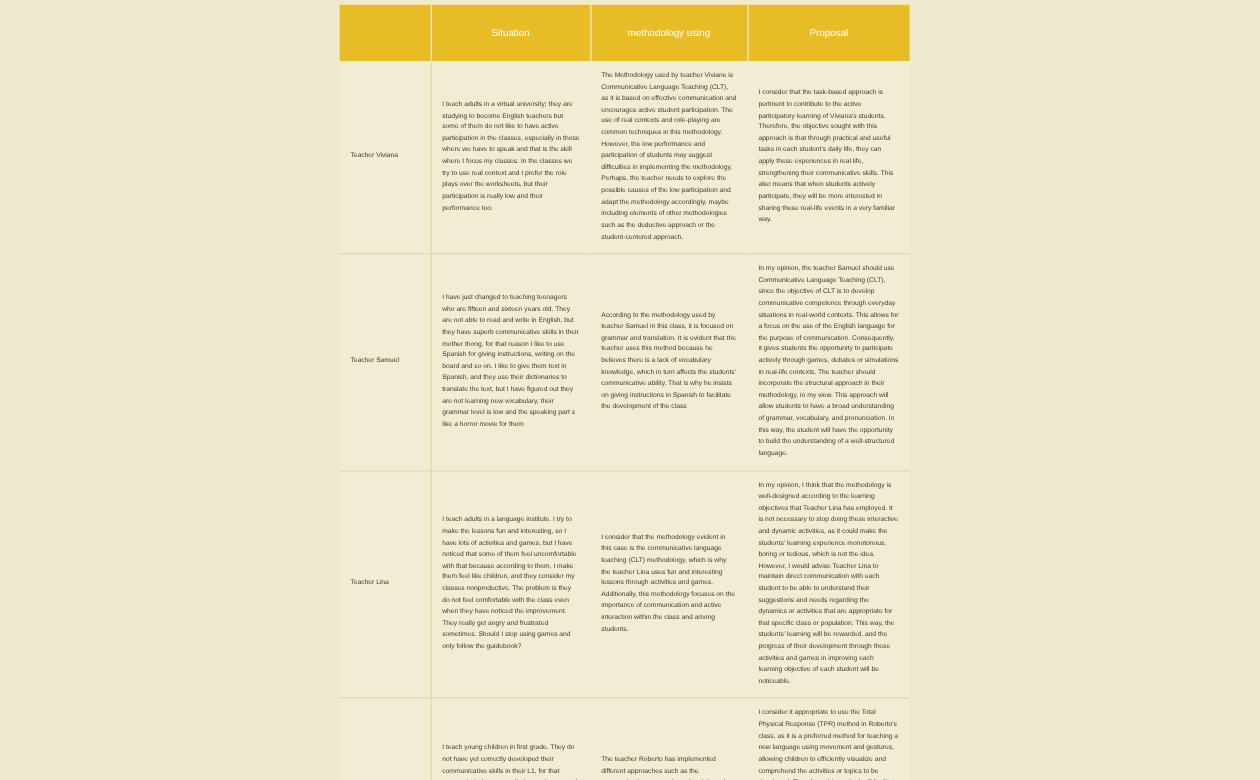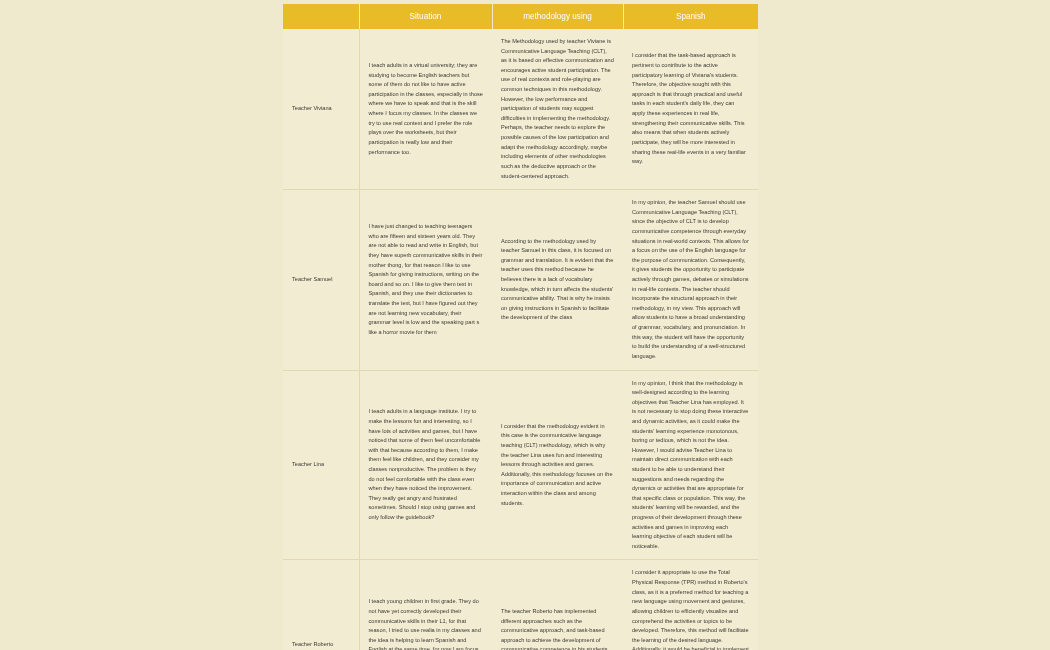--- a/index.html
+++ b/index.html
@@ -41,21 +41,21 @@
     width: 475px;
     table-layout: fixed;
     margin-top: 1px;
   }
   table.main th {
     background: #e8bc26;
     color: #ffffff;
     font-weight: normal;
     font-size: 8.2px;
     text-align: center;
-    padding: 7px 4px;
+    padding: 18px 4px;
     border-right: 1px solid #f2e9c8;
     height: 11px;
     vertical-align: middle;
   }
   table.main th.corner {
     background: #e8bc26;
     border-right: 1px solid #f2e9c8;
   }
   table.main th:last-child {
     border-right: none;
@@ -104,21 +104,21 @@
         <col class="c-teacher">
         <col class="c-situation">
         <col class="c-method">
         <col class="c-proposal">
       </colgroup>
       <thead>
         <tr>
           <th class="corner"></th>
           <th>Situation</th>
           <th>methodology using</th>
-          <th>Spanish</th>
+          <th>Proposal</th>
         </tr>
       </thead>
       <tbody>
 
         <tr>
           <td class="teacher">Teacher Viviana</td>
           <td>
               <span class="cell-text">I teach adults in a virtual university; they are studying to become English teachers but some of them do not like to have active participation in the classes, especially in those where we have to speak and that is the skill where I focus my classes. In the classes we try to use real context and I prefer the role plays over the worksheets, but their participation is really low and their performance too.</span>
             </td>
           <td>

